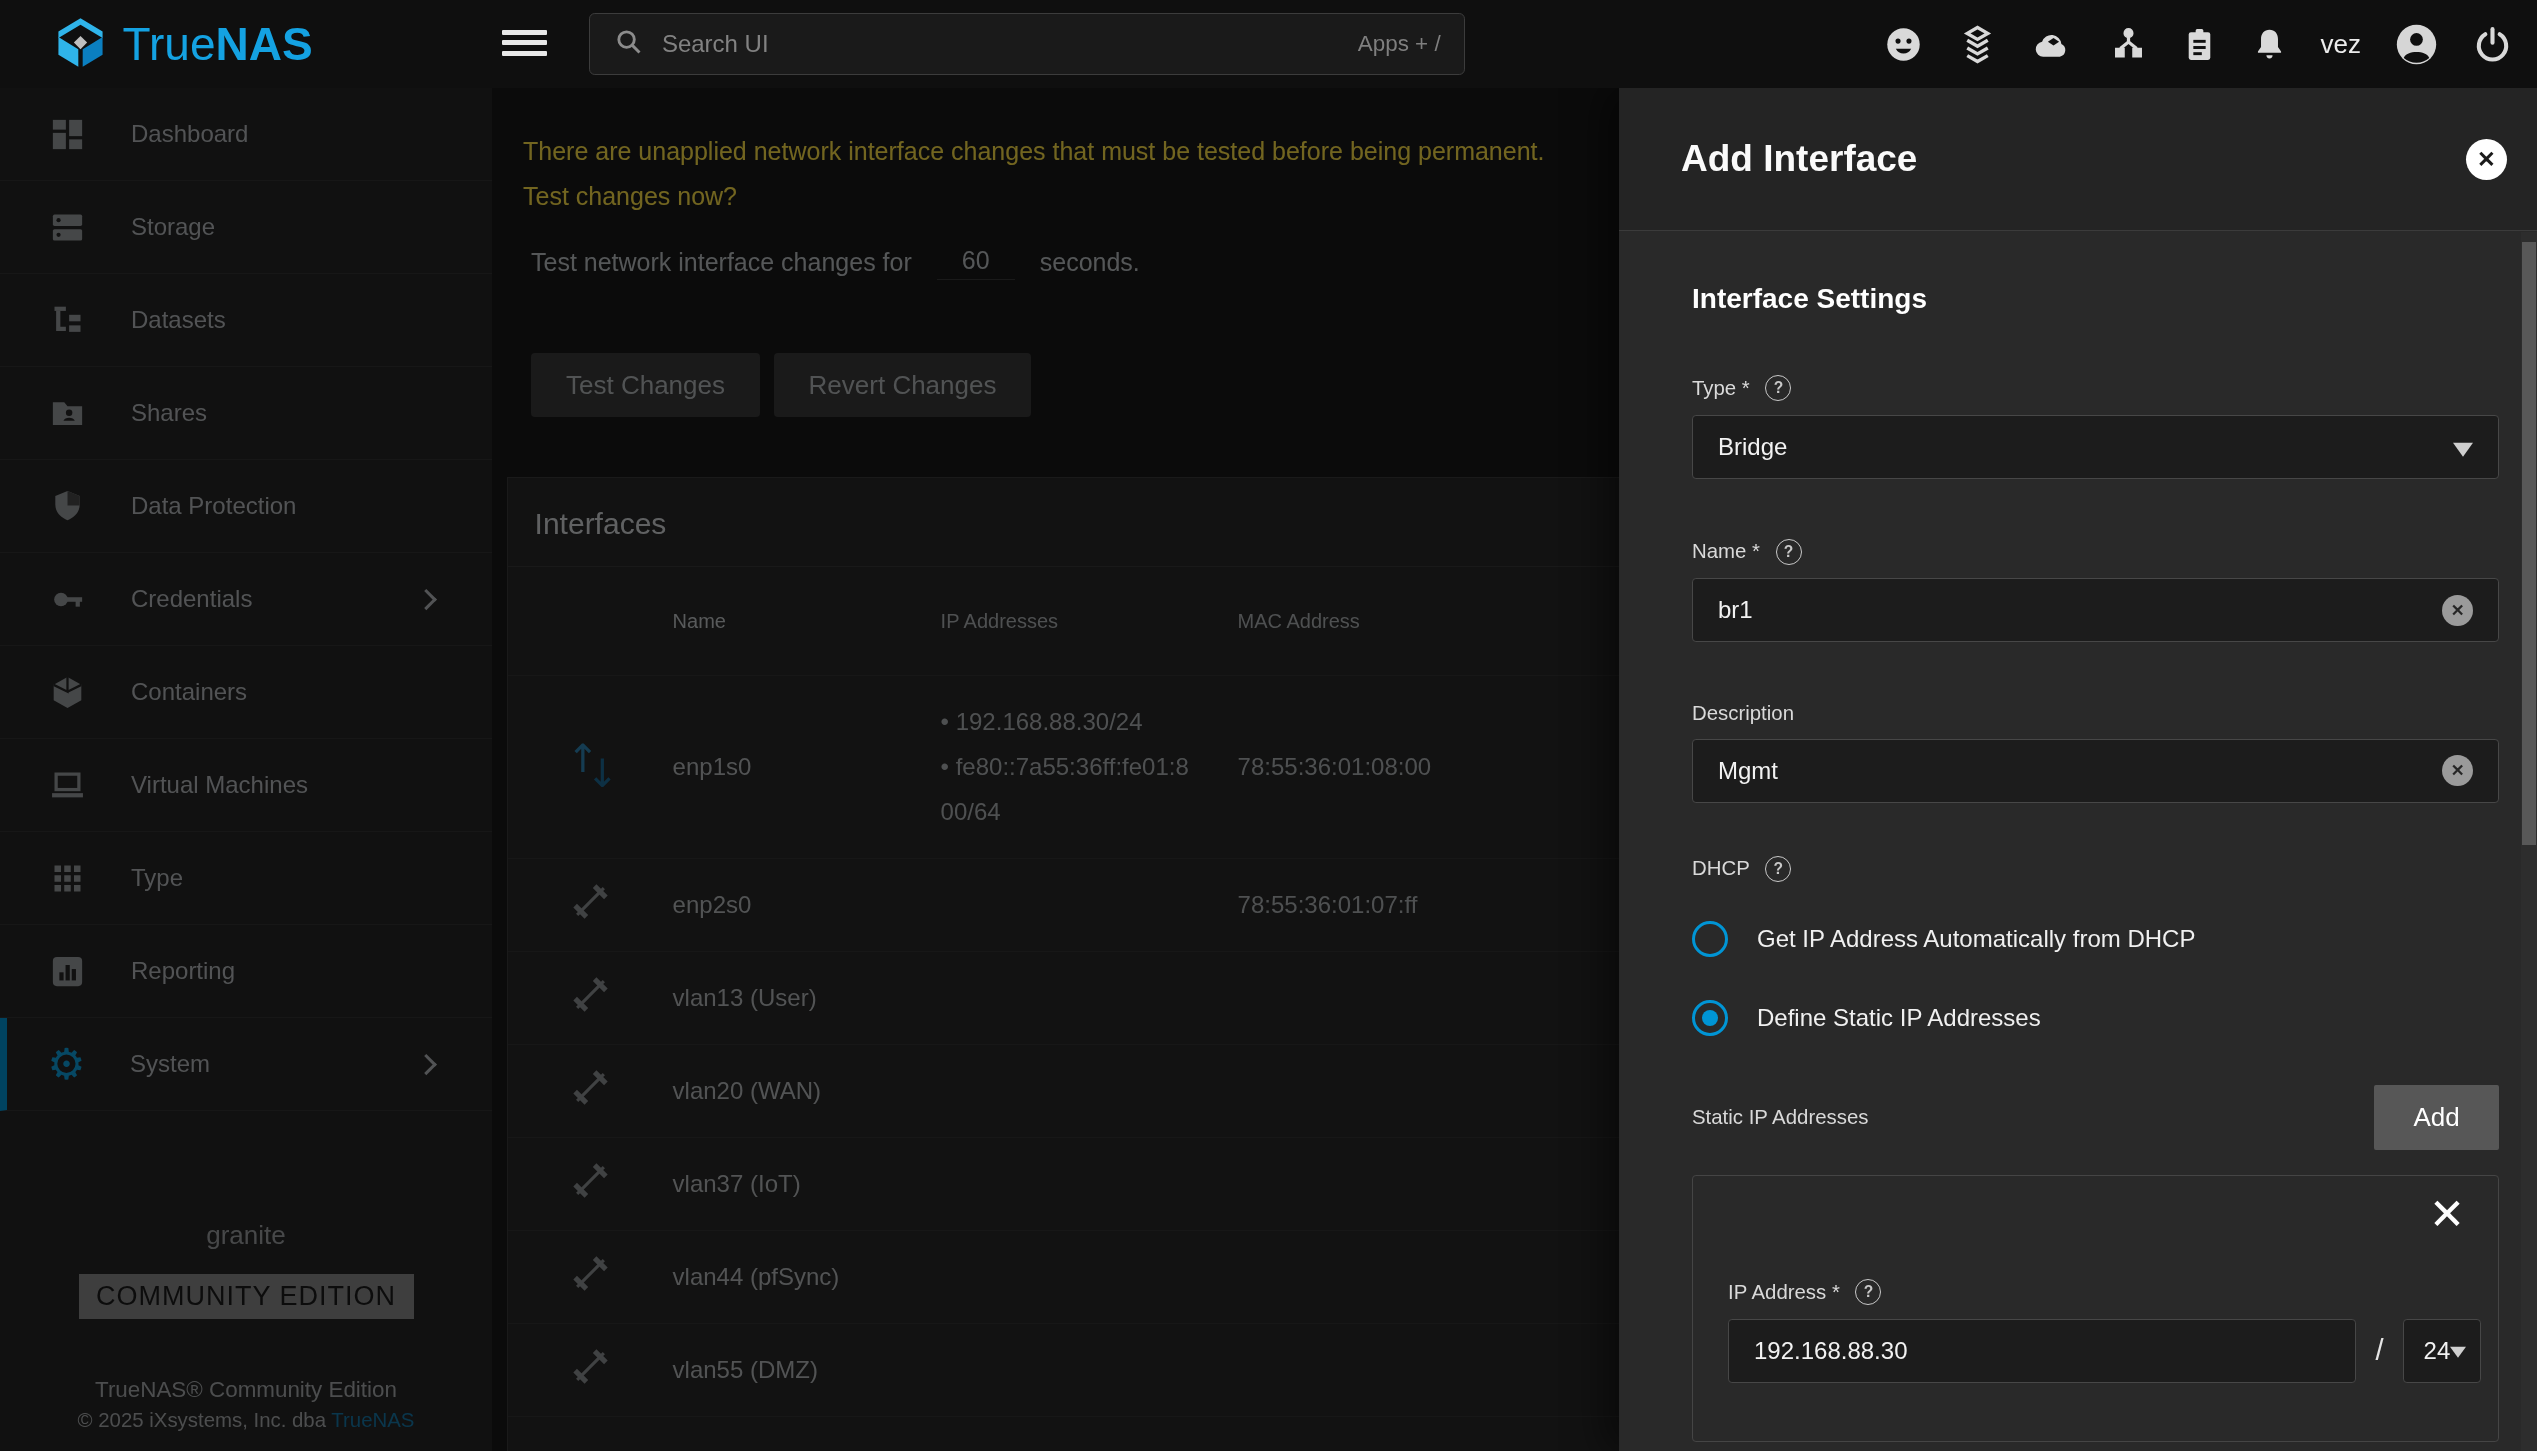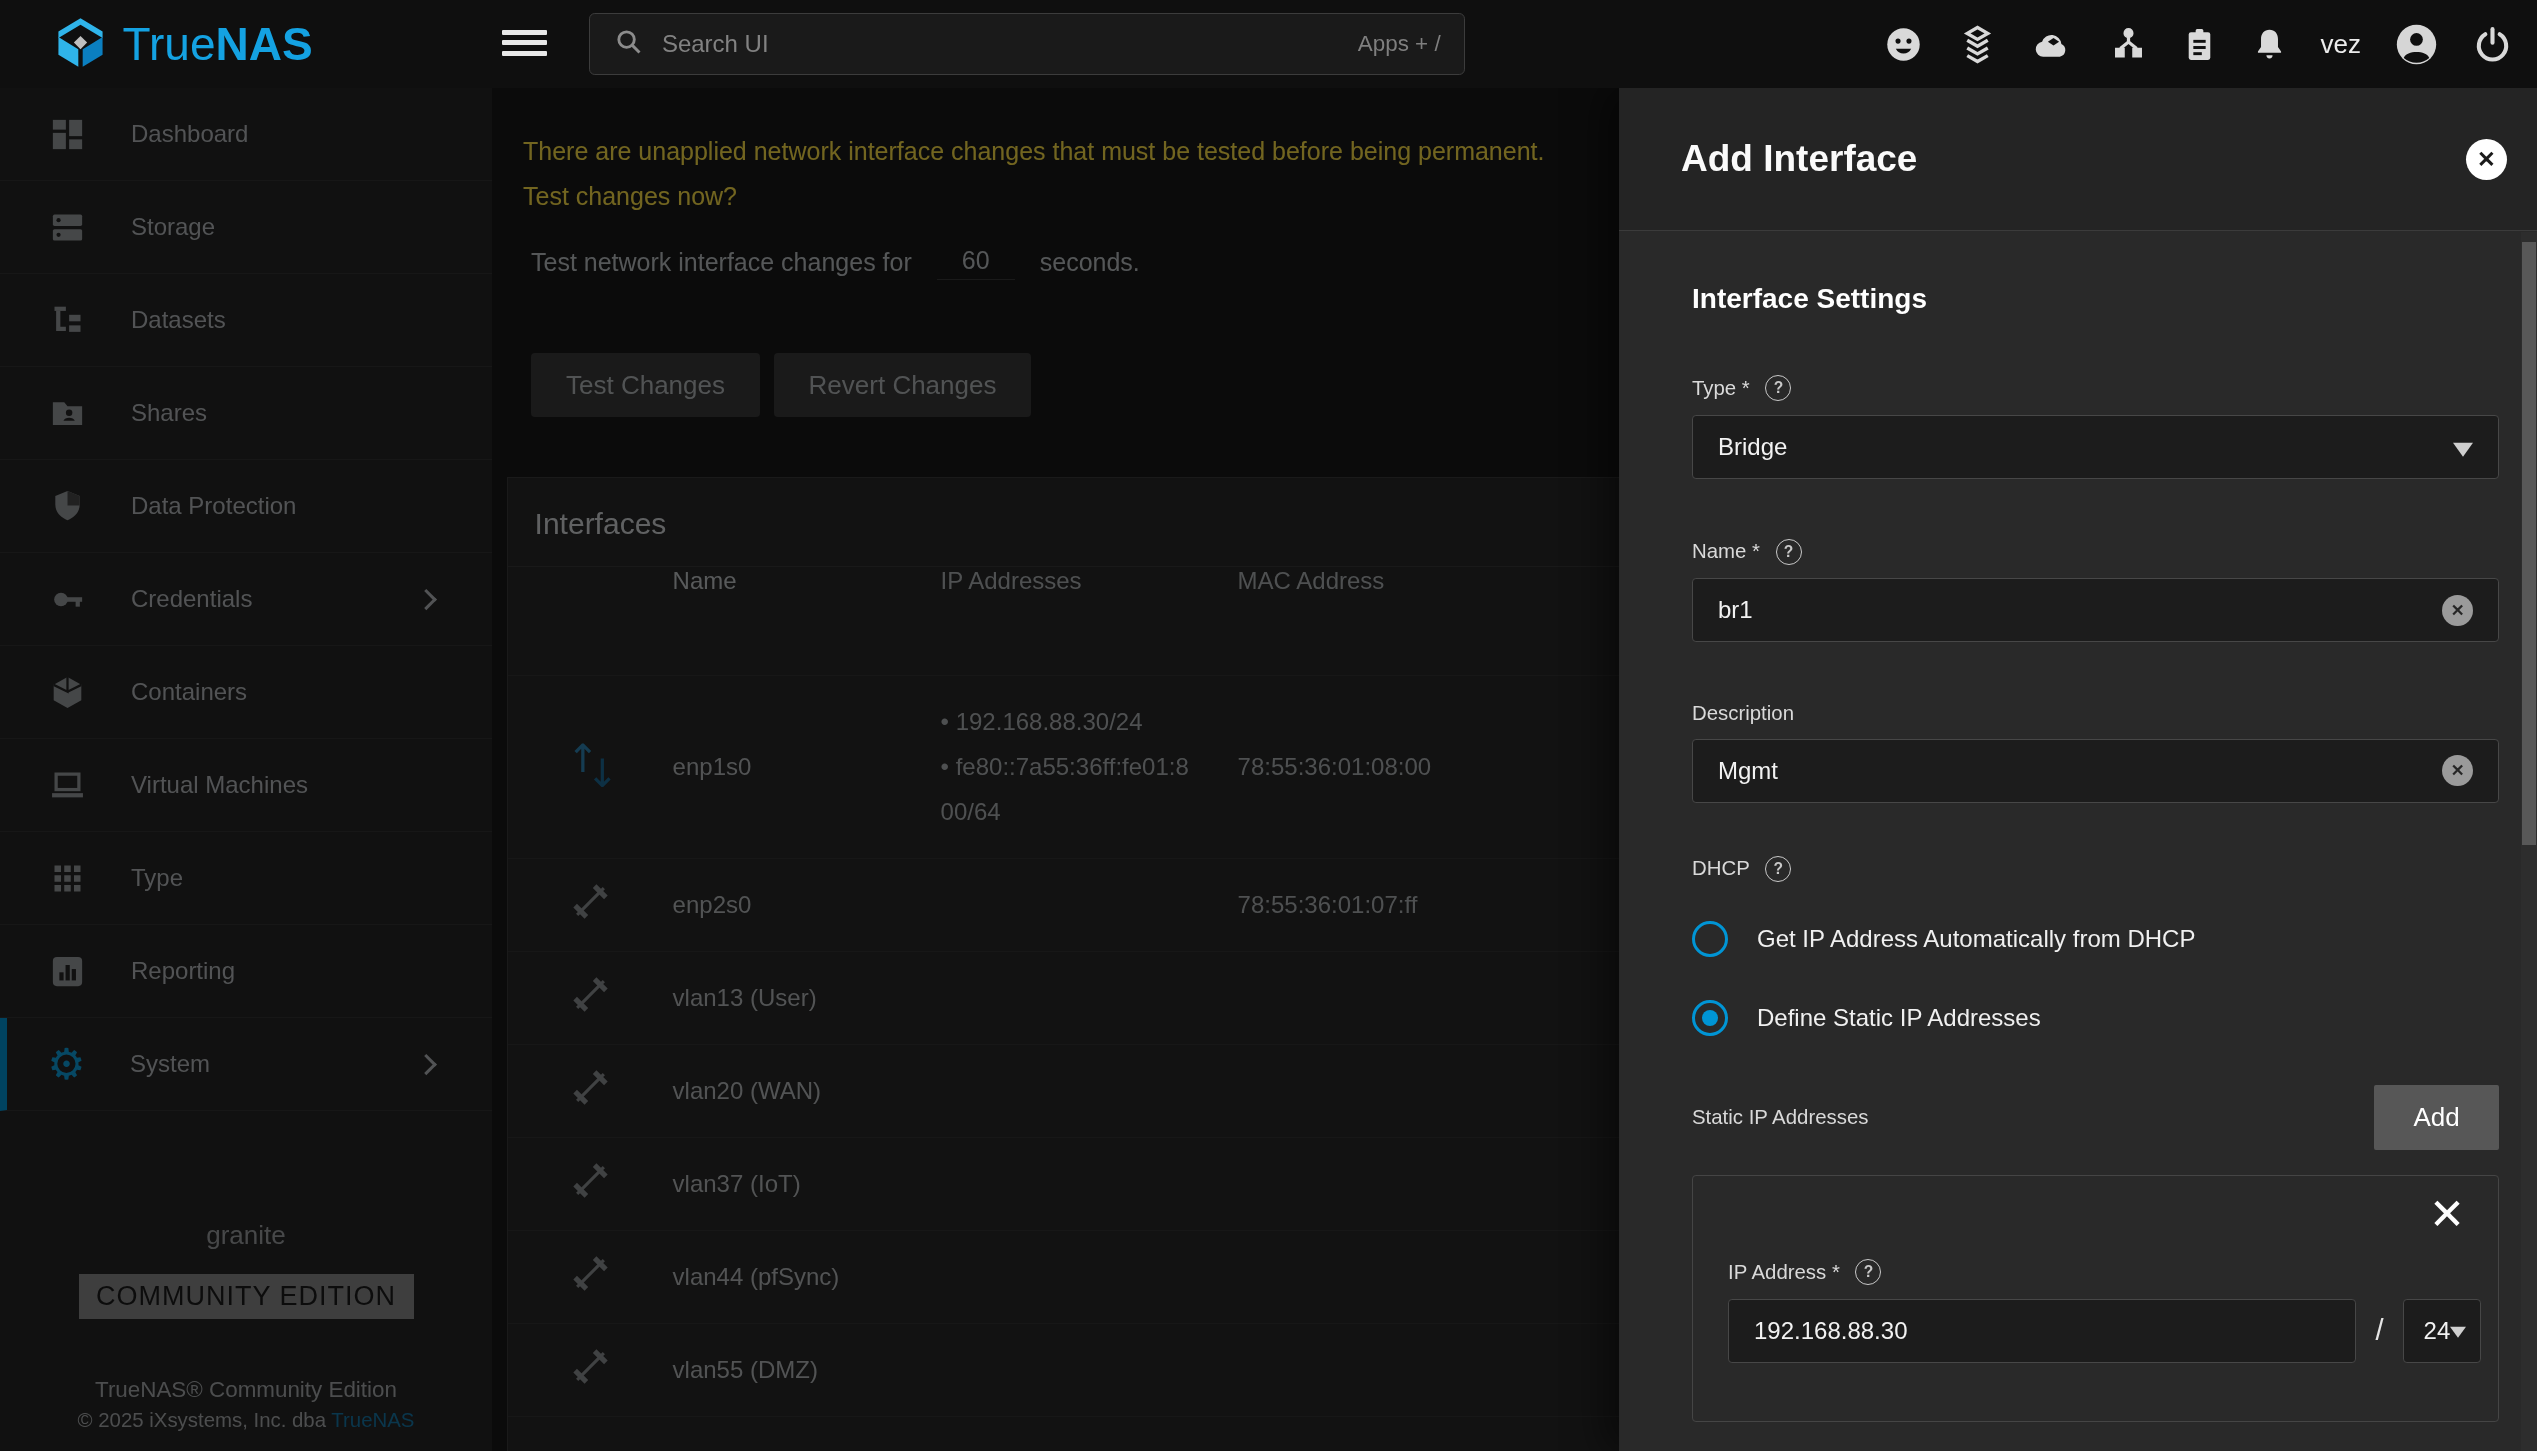--- a/index.html
+++ b/index.html
@@ -40,21 +40,21 @@
 
   
   .main { position:absolute; left:492px; top:88px; right:0; bottom:0; background:#191919; z-index:5; }
   .warning { position:absolute; left:31px; top:41px; width:1849px; font-size:25px; line-height:45px; color:#fde047; }
   .test-line { position:absolute; left:39px; top:158px; display:flex; align-items:center; gap:25px; font-size:25px; color:#bcc1c4; }
   .sec-input { display:inline-block; width:78px; text-align:center; color:#bcc1c4; border-bottom:1px solid #3a3a3a; padding-bottom:3.9px; }
   .action-row { position:absolute; left:39px; top:265px; display:flex; gap:13.6px; }
   .g-btn { height:64px; padding:0 35px; background:#3a3a3a; color:#b4b8ba; font-size:26px; border:none; border-radius:3.9px; display:flex; align-items:center; cursor:pointer; font-family:"Liberation Sans",sans-serif; }
   .card { position:absolute; left:14.6px; top:389px; right:0; bottom:-1.9px; background:#282828; border:1px solid #3a3a3a; }
   .card-title { padding:29px 29px 25px 27px; font-size:30px; font-weight:normal; color:#d4d8da; border-bottom:1px solid #383838; }
-  .thead { display:flex; height:109px; font-size:24px; color:#c3c7c9; border-bottom:1px solid #333333; }
+  .thead { display:flex; align-items:center; height:109px; font-size:20px; color:#c3c7c9; border-bottom:1px solid #333333; }
   .trow { display:flex; align-items:center; min-height:93px; font-size:24px; color:#b5b9bb; border-bottom:1px solid #333333; cursor:pointer; }
   .col-icon { width:165px; display:flex; justify-content:center; color:#8f9294; }
   .col-name { width:268px; }
   .col-ip { width:297px; color:#aeb2b4; }
   .col-mac { width:302px; color:#aeb2b4; }
   .ip-list { list-style:none; width:253px; line-height:45px; word-break:break-all; }
   .ip-list li::before { content:"•  "; }
   .mac-wrap { width:246px; line-height:45px; word-break:break-all; }
   .row-tall { padding:23.4px 0; }
   .updown { position:relative; width:51px; height:62px; }
@@ -80,21 +80,21 @@
   .radio-row { display:flex; align-items:center; gap:29px; margin-top:39px; cursor:pointer; }
   .radio-row.second { margin-top:43px; }
   .radio { width:36px; height:36px; border-radius:50%; border:3.9px solid #0095d5; display:flex; align-items:center; justify-content:center; flex:0 0 auto; }
   .radio .dot { width:16.5px; height:16.5px; border-radius:50%; background:#0095d5; }
   .radio-label { font-size:24px; color:#f0f0f0; }
   .static-row { display:flex; align-items:center; margin-top:49px; }
   .static-row .lbl { flex:1; }
   .add-btn { width:125px; height:65px; background:#575757; color:#ffffff; font-size:26px; border:none; border-radius:1.9px; cursor:pointer; font-family:"Liberation Sans",sans-serif; }
   .ip-card { margin-top:25px; border:1px solid #454545; border-radius:3.9px; padding:23.4px 35px 58px; position:relative; }
   .card-x { position:absolute; top:17.5px; right:33px; font-size:43px; font-weight:300; color:#ffffff; cursor:pointer; line-height:43px; font-family:"DejaVu Sans",sans-serif; }
-  .ip-card .lbl-row { margin-top:60px; }
+  .ip-card .lbl-row { margin-top:80px; }
   .ip-row { display:flex; align-items:center; gap:19.5px; margin-top:13.6px; }
   .ip-input { flex:0 0 628px; height:64px; background:#1c1c1c; border:1px solid #474747; border-radius:3.9px; display:flex; align-items:center; padding:12px 25px; font-size:24px; color:#f2f2f2; }
   .slash { font-size:29px; color:#e6e6e6; }
   .cidr { width:103px; height:64px; background:#1c1c1c; border:1px solid #474747; border-radius:3.9px; display:flex; align-items:center; justify-content:space-between; padding:0 13.6px 0 19.5px; font-size:24px; color:#f2f2f2; cursor:pointer; }
   .cidr .caret { margin-left:0; border-width:8.8px; border-top-width:11.7px; transform:translateY(5.8px); }
   .scrollbar { position:absolute; right:0; top:144px; width:17.5px; bottom:0; background:#2d2d2d; }
   .scroll-thumb { position:absolute; left:1.9px; right:1.9px; top:9.7px; height:603px; background:#585858; cursor:grab; }
 </style>
 </head>
 <body>

